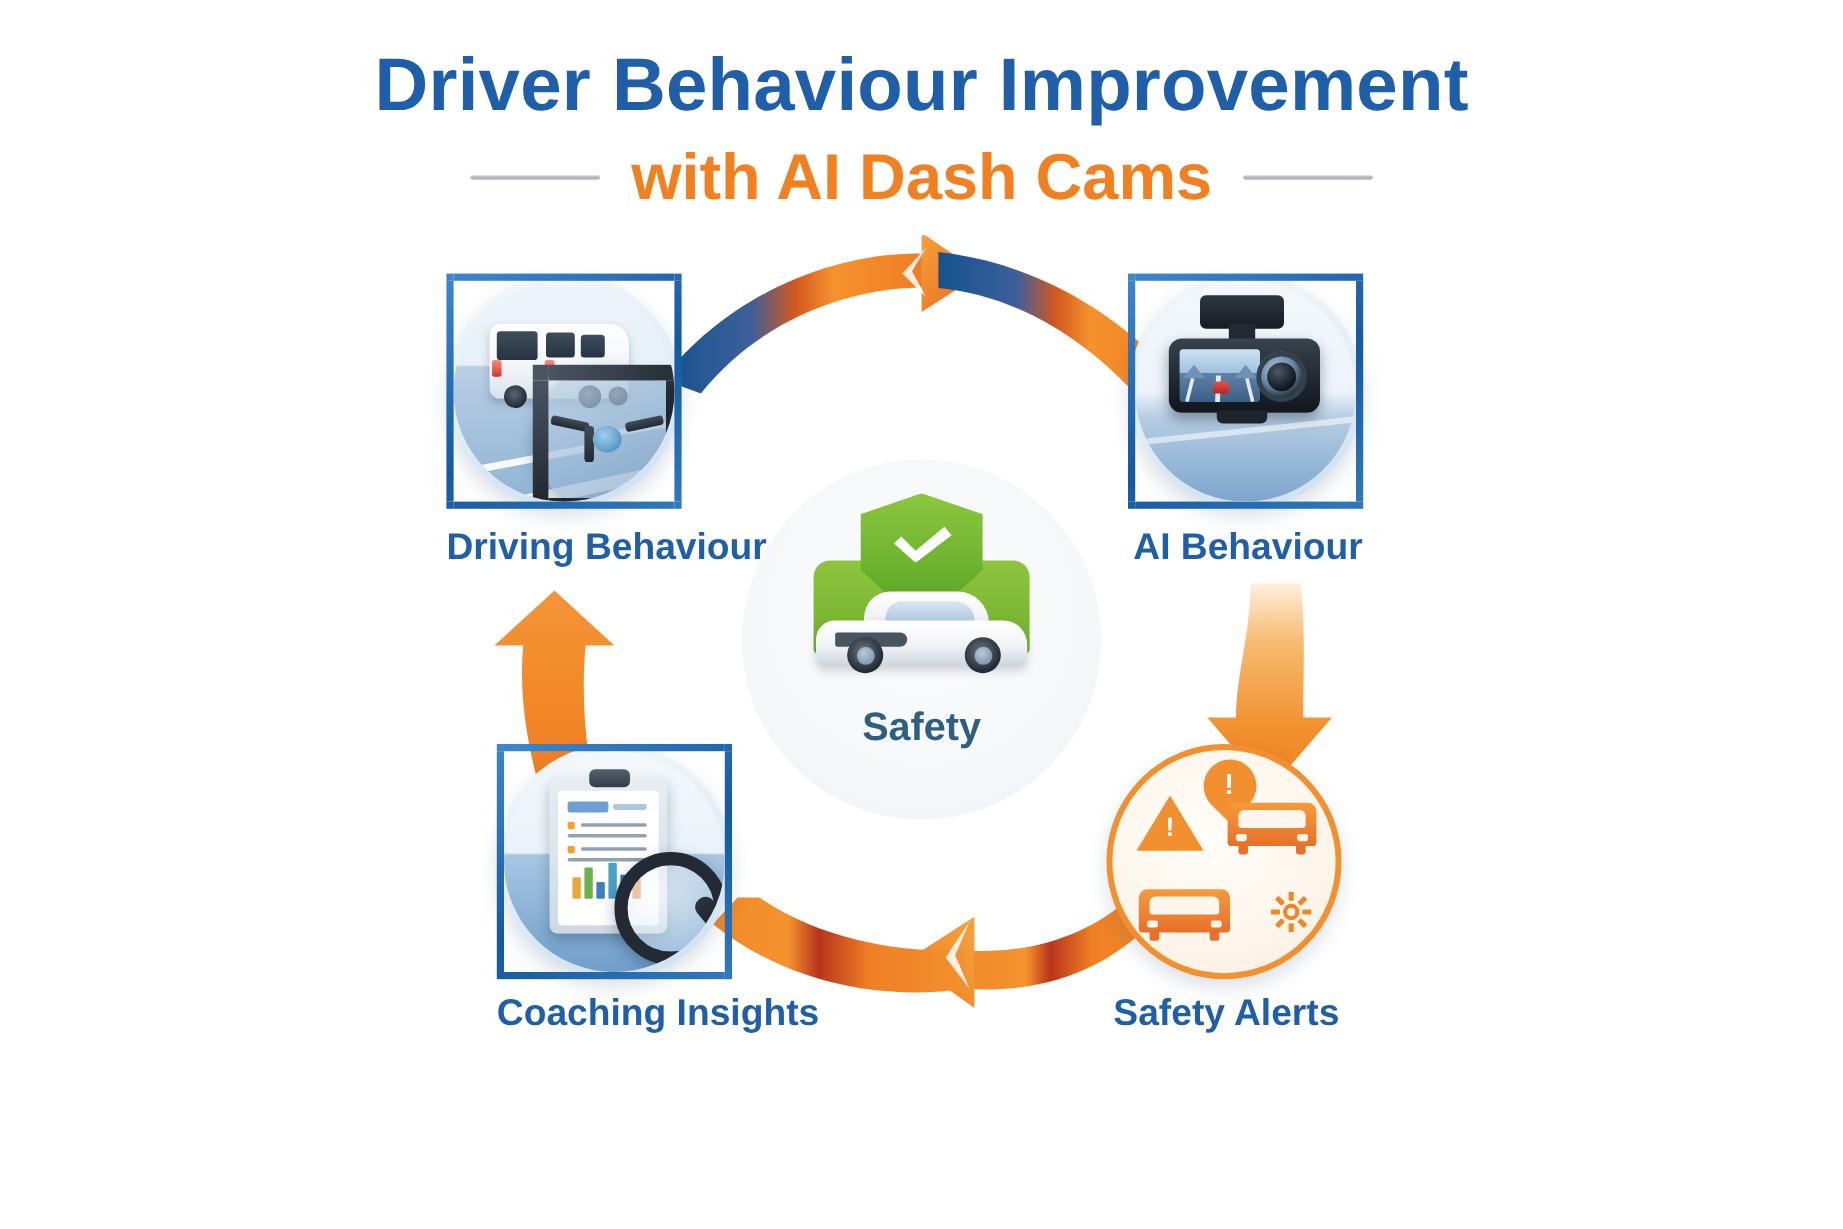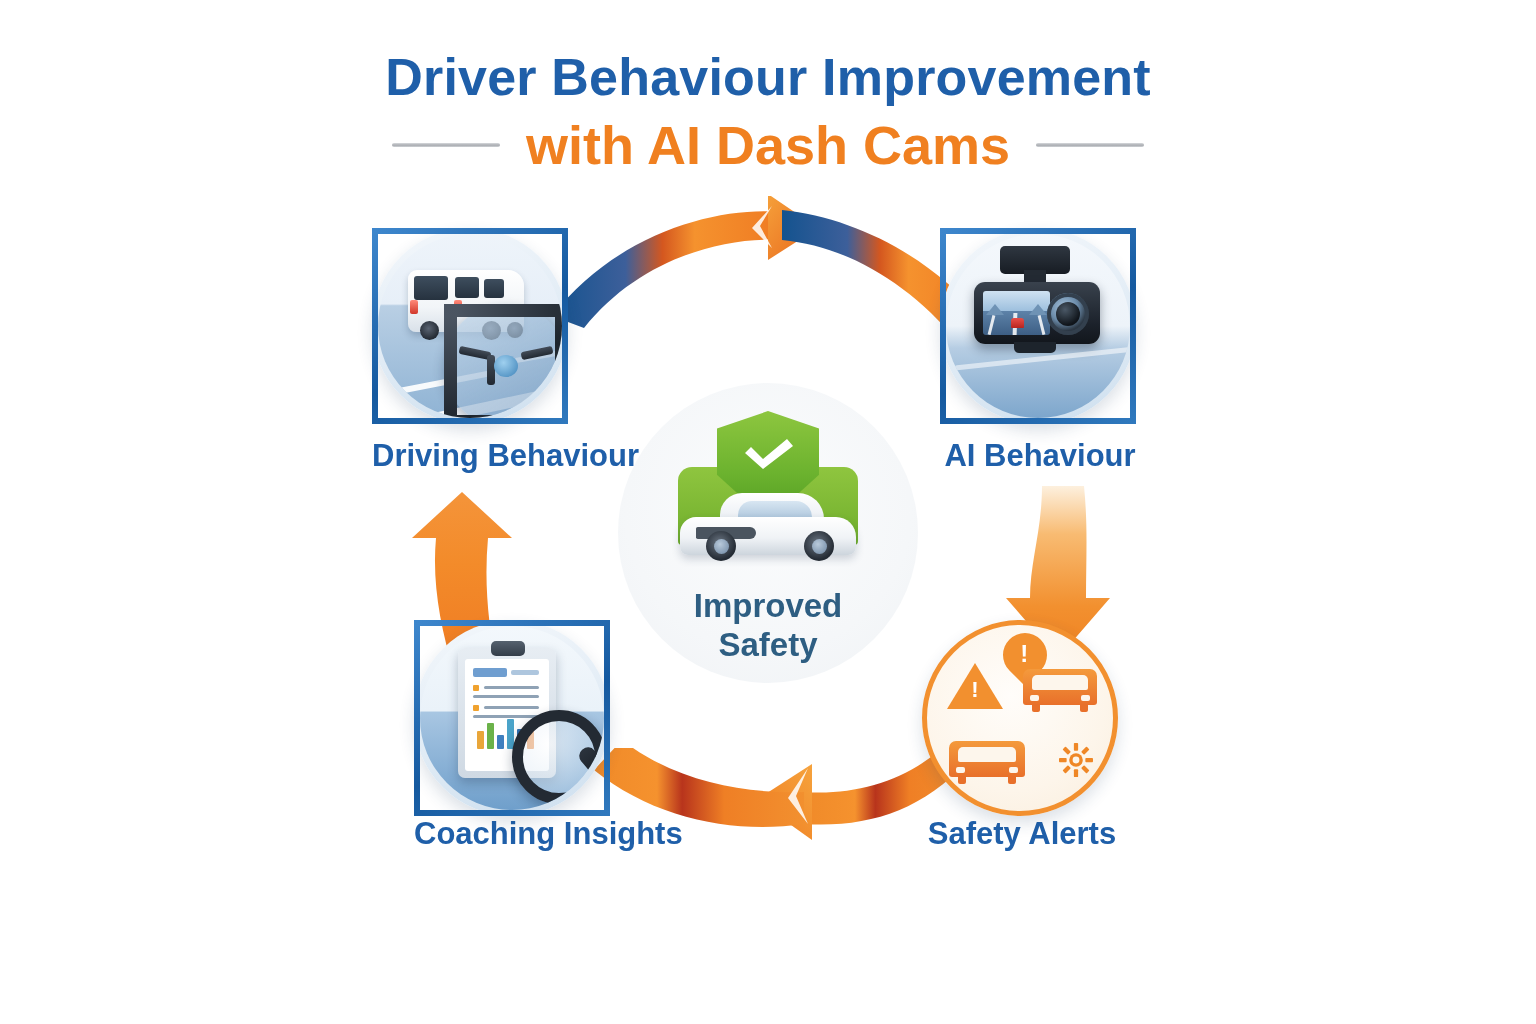--- a/index.html
+++ b/index.html
@@ -21,29 +21,29 @@
 
   
   #title-block {
     position: absolute;
     left: 0;
     top: 38px;
     width: 1536px;
     text-align: center;
   }
   #main-title {
-    font-size: 52px;
+    font-size: 62px;
     font-weight: bold;
     color: #1f5fa9;
     letter-spacing: 0.2px;
     line-height: 1.05;
-    margin: 12px;
+    margin: 1px;
   }
   #subtitle-row {
-    margin-top: 4px;
+    margin-top: 16px;
     display: flex;
     align-items: center;
     justify-content: center;
     gap: 26px;
   }
   .sub-rule {
     width: 108px;
     height: 4px;
     background: linear-gradient(to bottom, #d8dadd, #a9acb1 55%, #cfd2d6);
     border-radius: 2px;
@@ -86,21 +86,21 @@
     font-weight: bold;
     color: #1f5fa9;
     white-space: nowrap;
   }
 
   #node-driving  { left: 372px;  top: 228px; }
   #node-ai       { left: 940px;  top: 228px; }
   #node-safety   { left: 922px;  top: 620px; }
   #node-coaching { left: 414px;  top: 620px; }
   #node-coaching .node-label,
-  #node-safety .node-label { margin-top: 0; }
+  #node-safety .node-label { margin-top: 10px; }
 
   
   .road-bg {
     position: absolute; inset: 0;
     background:
       linear-gradient(to bottom, #eef4fa 0%, #e7eff8 38%, #b9cfe4 39%, #8fb3d4 100%);
   }
   .road-line {
     position: absolute;
     background: #ffffff;
@@ -687,18 +687,17 @@
         <div class="car-grille"></div>
         <div class="car-tyre" style="left:26px;">
             <div class="car-rim"></div>
           </div>
         <div class="car-tyre" style="right:22px;">
             <div class="car-rim"></div>
           </div>
       </div>
     </div>
     <div id="hub-text">
-      <div>Improved</div>
       <div>Safety</div>
     </div>
   </div>
 
 </div>
 
 </body></html>

